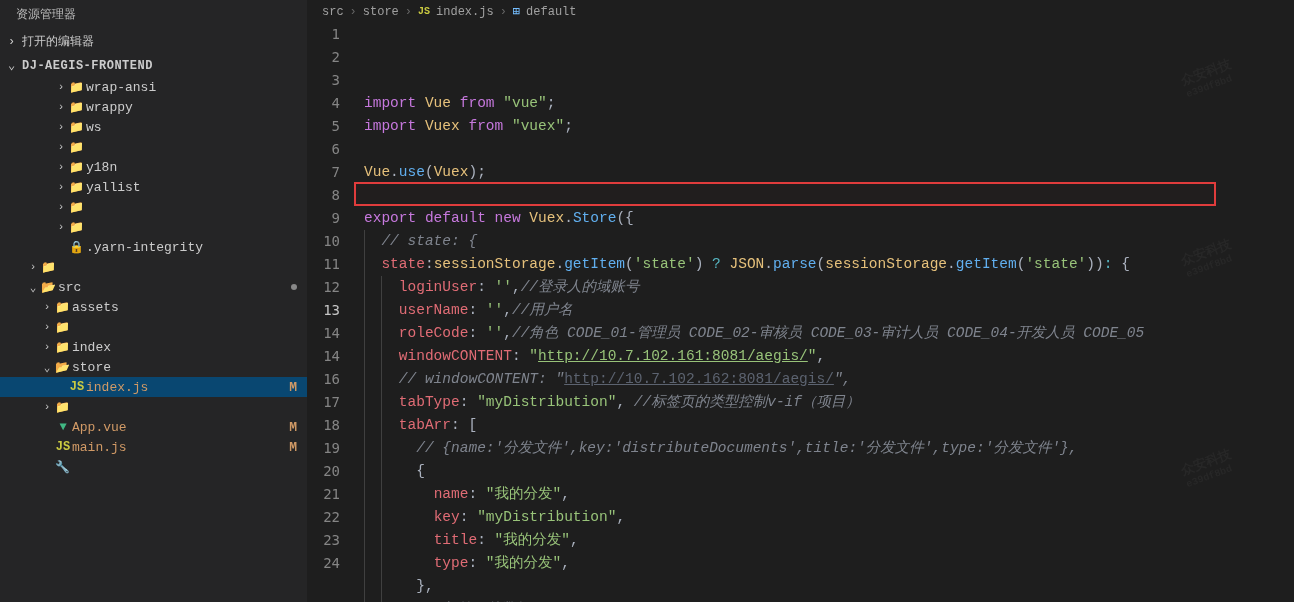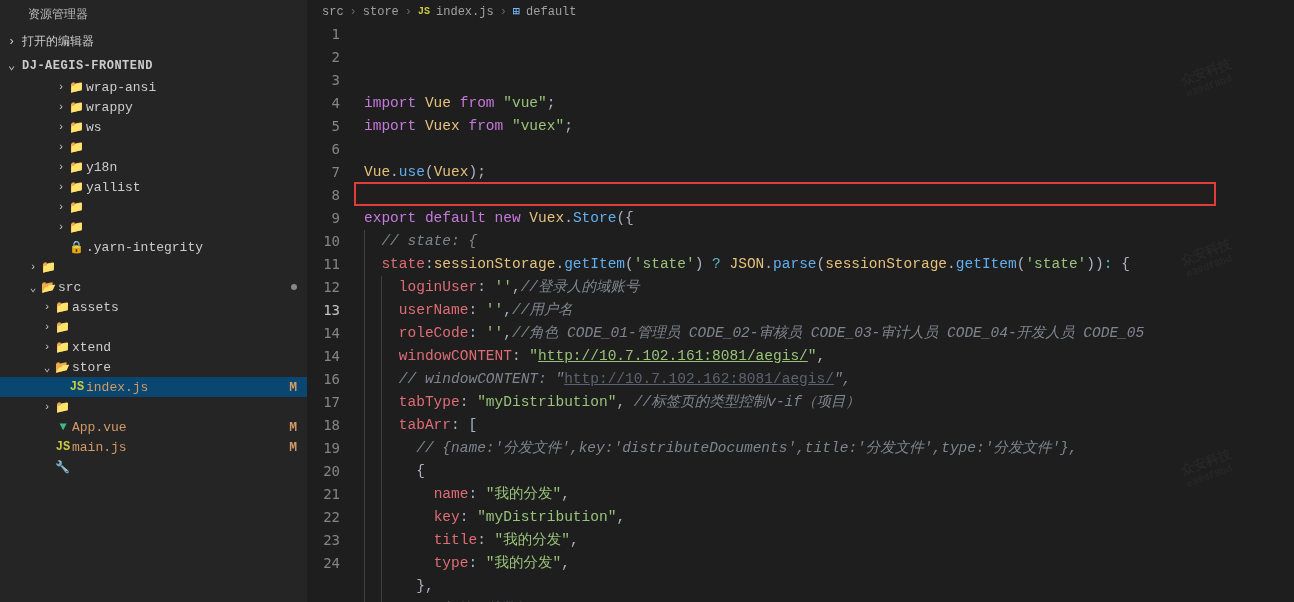--- a/index.html
+++ b/index.html
@@ -9,21 +9,21 @@
   color: #cccccc;
   font-size: 13px;
   overflow: hidden;
   width: 1294px;
   height: 602px;
 }
 .app { display: flex; height: 602px; }
 
 
 .sidebar { width: 308px; background: #252526; display: flex; flex-direction: column; border-right: 1px solid #1e1e1e; }
-.sidebar-header { padding: 6px 28px; font-size: 12px; color: #bbbbbb; }
+.sidebar-header { padding: 6px 16px; font-size: 12px; color: #bbbbbb; }
 .sidebar-section { padding: 4px 8px; color: #cccccc; font-size: 12px; display: flex; align-items: center; gap: 4px; cursor: pointer; }
 .sidebar-section .chev { width: 10px; display: inline-block; }
 .project-name { font-weight: 700; letter-spacing: 0.5px; font-size: 12px; }
 .tree { flex: 1; overflow-y: auto; font-size: 13px; }
 .tree-item { display: flex; align-items: center; padding: 2px 0 2px 12px; cursor: pointer; white-space: nowrap; }
 .tree-item.active { background: #094771; color: #fff; }
 .tree-item .indent { display: inline-block; }
 .tree-item .chev { width: 14px; font-size: 11px; color: #c5c5c5; display: inline-block; text-align: center; }
 .tree-item .icon { width: 18px; height: 16px; display: inline-flex; align-items: center; justify-content: center; font-size: 12px; }
 .tree-item .label { flex: 1; }
@@ -164,21 +164,21 @@
         </div>
         <div class="tree-item">
           <span class="indent" style="width:28px"></span>
           <span class="chev">›</span>
           <span class="icon comp-icon">📁</span>
         </div>
         <div class="tree-item">
           <span class="indent" style="width:28px"></span>
           <span class="chev">›</span>
           <span class="icon folder-icon">📁</span>
-          <span class="label" style="">xtend</span>
+          <span class="label" style="">index</span>
         </div>
         <div class="tree-item">
           <span class="indent" style="width:28px"></span>
           <span class="chev">⌄</span>
           <span class="icon folder-icon">📂</span>
           <span class="label" style="">store</span>
         </div>
         <div class="tree-item active">
           <span class="indent" style="width:42px"></span>
           <span class="chev"></span>

